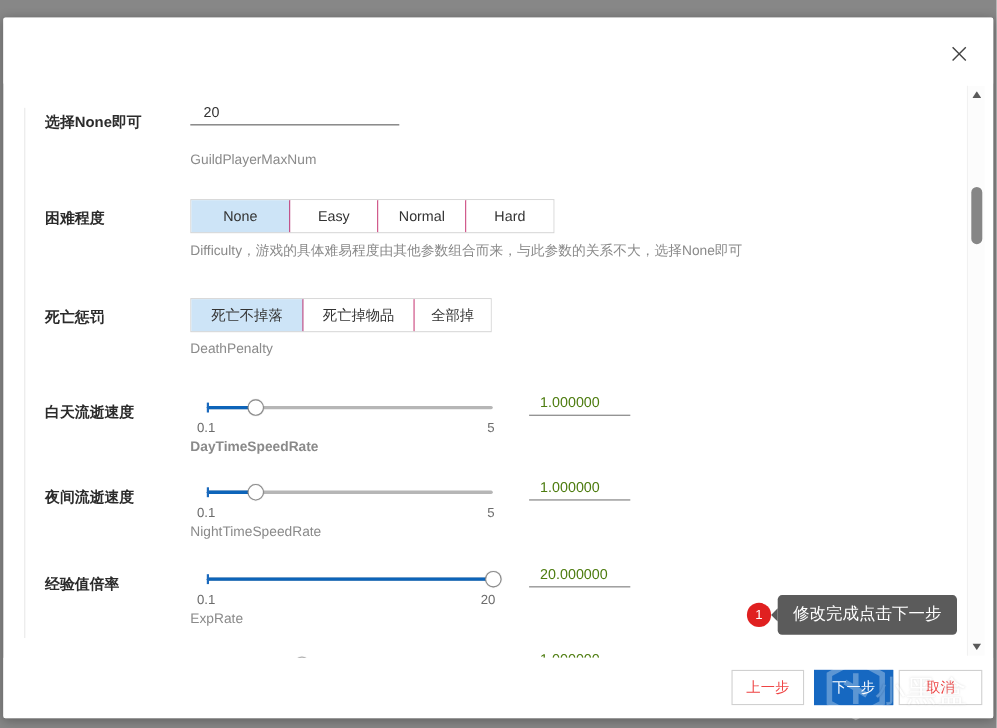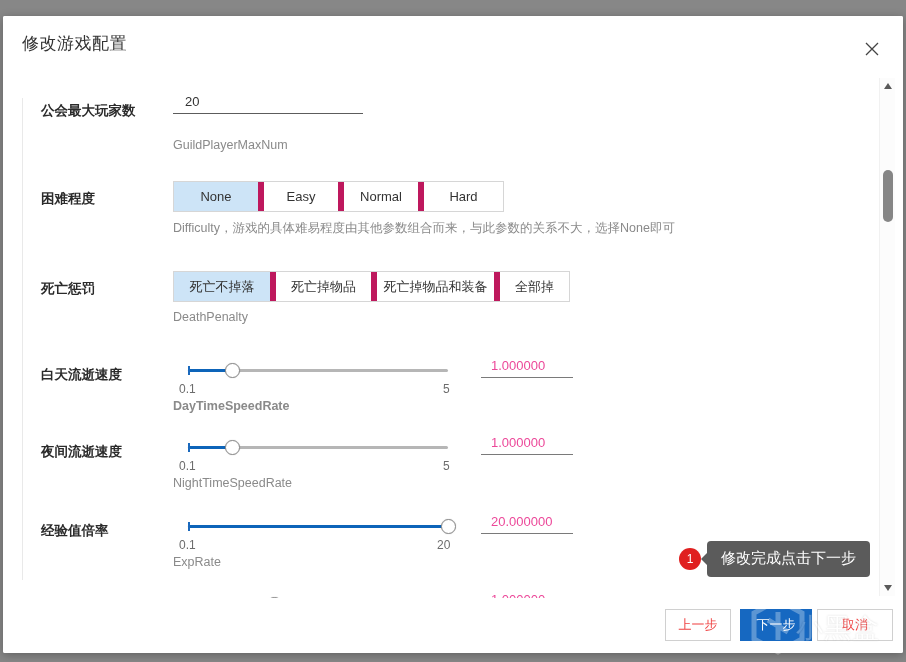--- a/index.html
+++ b/index.html
@@ -79,21 +79,21 @@
   .segmented {
     position: absolute;
     display: flex;
     border: 1px solid #d6d6d6;
     background: #fff;
     height: 31px;
   }
   .seg {
     display: flex; align-items: center; justify-content: center;
     font-size: 13px; color: #333;
-    border-right: 6px solid #be185d;
+    border-right: 1px solid #be185d;
     background: #fff;
     cursor: pointer;
     white-space: nowrap;
     height: 100%;
   }
   .seg:last-child { border-right: none; }
   .seg.active { background: #cde4f7; }
 
   
   .slider-wrap { position: absolute; height: 20px; }
@@ -123,21 +123,21 @@
   }
   .range-min, .range-max {
     position: absolute;
     font-size: 12px; color: #6c6c6c;
   }
   .num-box {
     position: absolute;
     border: none; border-bottom: 1px solid #7a7a7a;
     background: transparent;
     font-family: inherit;
-    font-size: 13px; color: #ec4899;
+    font-size: 13px; color: #4d7c0f;
     padding: 0 0 4px 10px;
     outline: none;
     width: 92px;
   }
 
   
   #scrollbar {
     position: absolute;
     right: 8px; top: 62px;
     width: 16px; height: 518px;
@@ -230,54 +230,52 @@
     text-shadow: 0 0 2px rgba(120,120,120,.9);
     white-space: nowrap;
   }
 </style>
 </head>
 <body>
 
 <div id="dialog">
 
   <div id="titlebar">
-    <div id="dialog-title">修改游戏配置</div>
     <div id="close-btn">
       <svg width="14" height="14" viewBox="0 0 14 14" aria-hidden="true">
         <path d="M1,1 L13,13 M13,1 L1,13" stroke="#444" stroke-width="1.3" fill="none"></path>
       </svg>
     </div>
   </div>
 
   <div id="scrollbody">
     <div id="divider"></div>
 
     <div class="row" style="top:18px;">
-      <div class="row-label" style="top:8px;">公会最大玩家数</div>
+      <div class="row-label" style="top:8px;">选择None即可</div>
       <input class="uline-input" style="left: 170px; top: 0px; width: 190px;" value="20">
       <div class="helper" style="left:170px; top:44px;">GuildPlayerMaxNum</div>
     </div>
 
     <div class="row" style="top:96px;">
       <div class="row-label" style="top:18px;">困难程度</div>
       <div class="segmented" style="left:170px; top:9px;">
         <div class="seg active" style="width:90px;">None</div>
         <div class="seg" style="width:80px;">Easy</div>
         <div class="seg" style="width:80px;">Normal</div>
         <div class="seg" style="width:79px;">Hard</div>
       </div>
       <div class="helper" style="left:170px; top:48px;">Difficulty，游戏的具体难易程度由其他参数组合而来，与此参数的关系不大，选择None即可</div>
     </div>
 
     <div class="row" style="top:186px;">
       <div class="row-label" style="top:18px;">死亡惩罚</div>
       <div class="segmented" style="left:170px; top:9px;">
         <div class="seg active" style="width:102px;">死亡不掉落</div>
         <div class="seg" style="width:101px;">死亡掉物品</div>
-        <div class="seg" style="width:123px;">死亡掉物品和装备</div>
         <div class="seg" style="width:69px;">全部掉</div>
       </div>
       <div class="helper" style="left:170px; top:48px;">DeathPenalty</div>
     </div>
 
     <div class="row" style="top:282px;">
       <div class="row-label" style="top:8px;">白天流逝速度</div>
       <div class="slider-wrap" style="left:185px; top:3px; width:260px;">
         <div class="track"></div>
         <div class="track-fill" style="width:17%;"></div>

